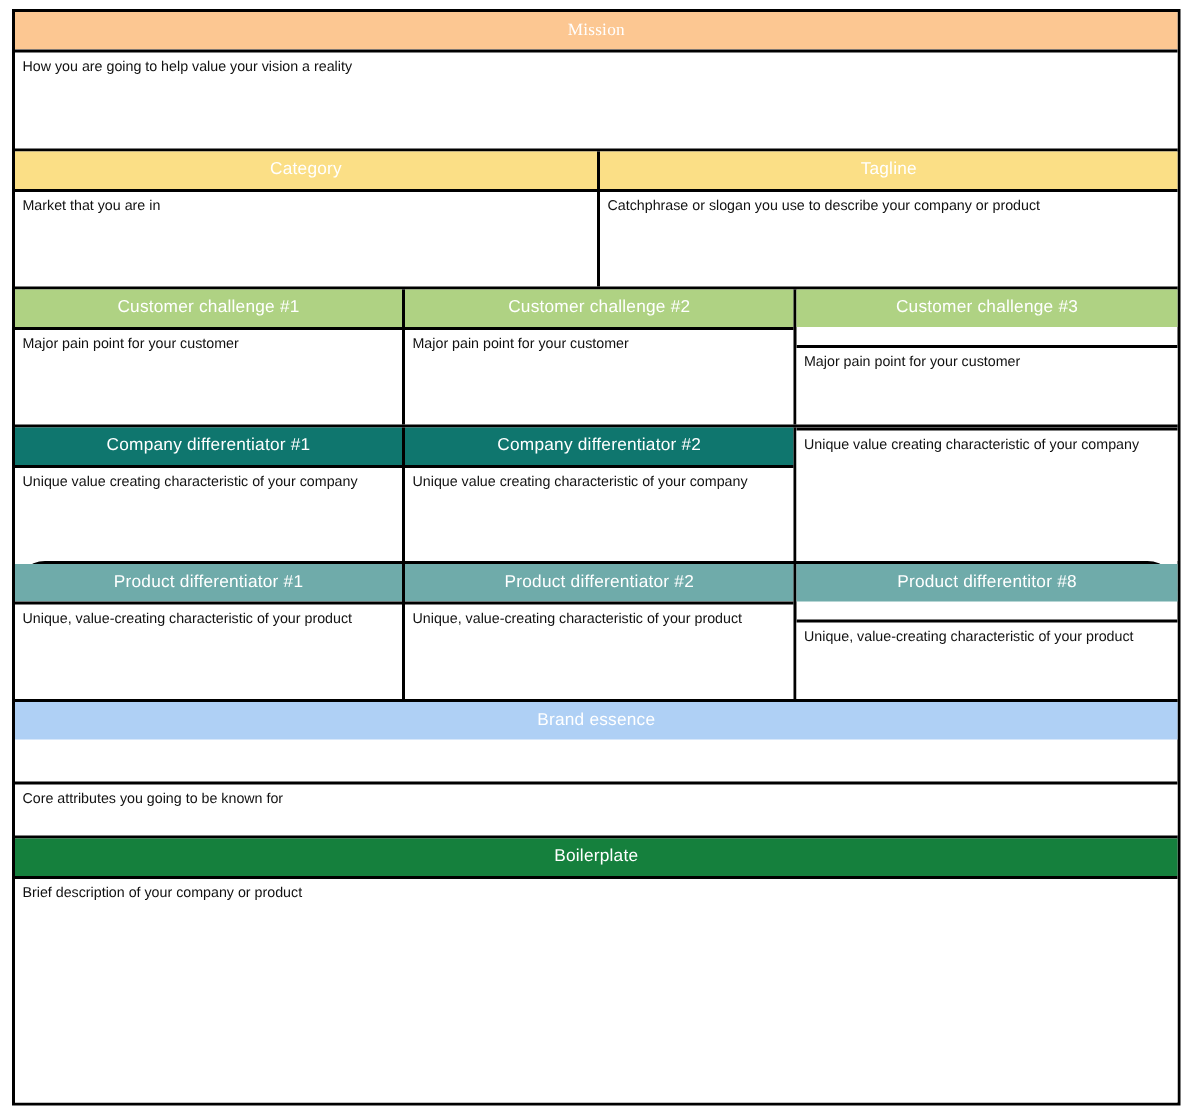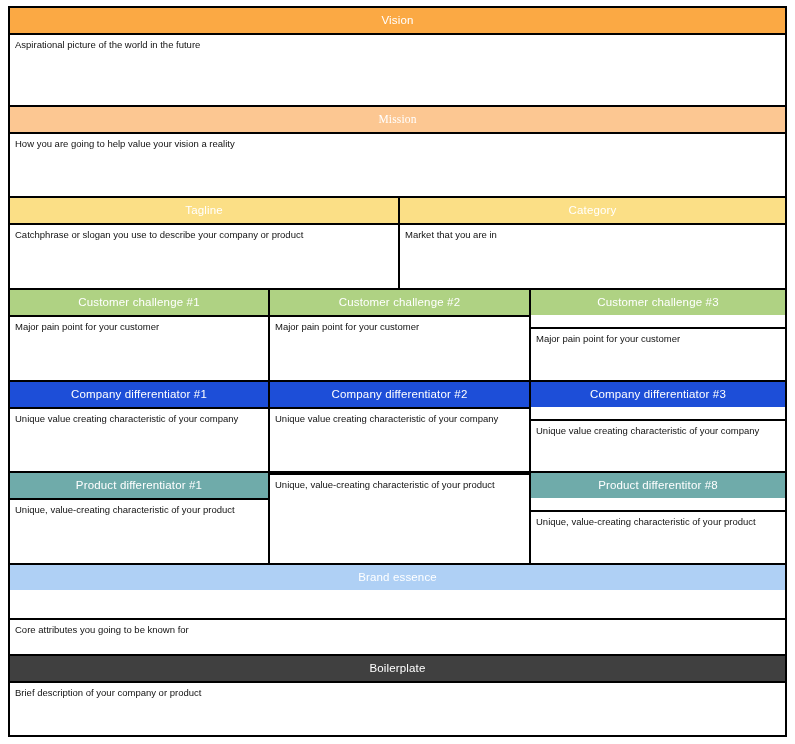--- a/index.html
+++ b/index.html
@@ -94,77 +94,71 @@
   .split-3 > .col:nth-child(1) { width: 258px; }
   .split-3 > .col:nth-child(2) { width: 261px; }
   .split-3 > .col:nth-child(3) { flex: 1 1 auto; gap: 12px; }
 
   
   .h-vision   { height: 97px; }
   .h-mission  { height: 91px; }
   .h-category { height: 92px; }
   .h-challenge{ height: 92px; }
   .h-company  { height: 91px; }
-  .h-product  { height: 92px; }
+  .h-product  { height: 92px; border-radius: 20px; }
   .h-essence  { height: 91px; gap: 28px; }
   .h-boiler   { flex: 1 1 auto; }
 
   
   .sw-vision    { background: #fba944; }
   .sw-mission   { background: #fcc792; font-family: Liberation Serif, serif; }
   .sw-category  { background: #fbdf86; }
   .sw-tagline   { background: #fbdf86; }
   .sw-challenge { background: #afd283; }
-  .sw-company   { background: #1d4ed8; }
+  .sw-company   { background: #0f766e; }
   .sw-product   { background: #6fabaa; }
   .sw-essence   { background: #afd0f5; }
-  .sw-boiler    { background: #404040; }
+  .sw-boiler    { background: #15803d; }
 
   .body-text {
     display: block;
     white-space: nowrap;
     overflow: hidden;
     text-overflow: clip;
   }
 </style>
 </head>
 <body>
 
 <div id="canvas">
 
   <div class="framework">
 
-    <div class="band h-vision">
-      <div class="band-header sw-vision">Vision</div>
-      <div class="band-body">
-        <span class="body-text">Aspirational picture of the world in the future</span>
-      </div>
-    </div>
 
     <div class="band h-mission">
       <div class="band-header sw-mission">Mission</div>
       <div class="band-body">
         <span class="body-text">How you are going to help value your vision a reality</span>
       </div>
     </div>
 
     <div class="band h-category">
       <div class="cols split-2">
 
         <div class="col">
+          <div class="band-header sw-category">Category</div>
+          <div class="band-body">
+            <span class="body-text">Market that you are in</span>
+          </div>
+        </div>
+
+        <div class="col">
           <div class="band-header sw-tagline">Tagline</div>
           <div class="band-body">
             <span class="body-text">Catchphrase or slogan you use to describe your company or product</span>
-          </div>
-        </div>
-
-        <div class="col">
-          <div class="band-header sw-category">Category</div>
-          <div class="band-body">
-            <span class="body-text">Market that you are in</span>
           </div>
         </div>
 
       </div>
     </div>
 
     <div class="band h-challenge">
       <div class="cols split-3">
 
         <div class="col">
@@ -202,40 +196,40 @@
         </div>
 
         <div class="col">
           <div class="band-header sw-company">Company differentiator #2</div>
           <div class="band-body">
             <span class="body-text">Unique value creating characteristic of your company</span>
           </div>
         </div>
 
         <div class="col">
-          <div class="band-header sw-company">Company differentiator #3</div>
           <div class="band-body">
             <span class="body-text">Unique value creating characteristic of your company</span>
           </div>
         </div>
 
       </div>
     </div>
 
     <div class="band h-product">
       <div class="cols split-3">
 
         <div class="col">
           <div class="band-header sw-product">Product differentiator #1</div>
           <div class="band-body">
             <span class="body-text">Unique, value-creating characteristic of your product</span>
           </div>
         </div>
 
         <div class="col">
+          <div class="band-header sw-product">Product differentiator #2</div>
           <div class="band-body">
             <span class="body-text">Unique, value-creating characteristic of your product</span>
           </div>
         </div>
 
         <div class="col">
           <div class="band-header sw-product">Product differentitor #8</div>
           <div class="band-body">
             <span class="body-text">Unique, value-creating characteristic of your product</span>
           </div>

